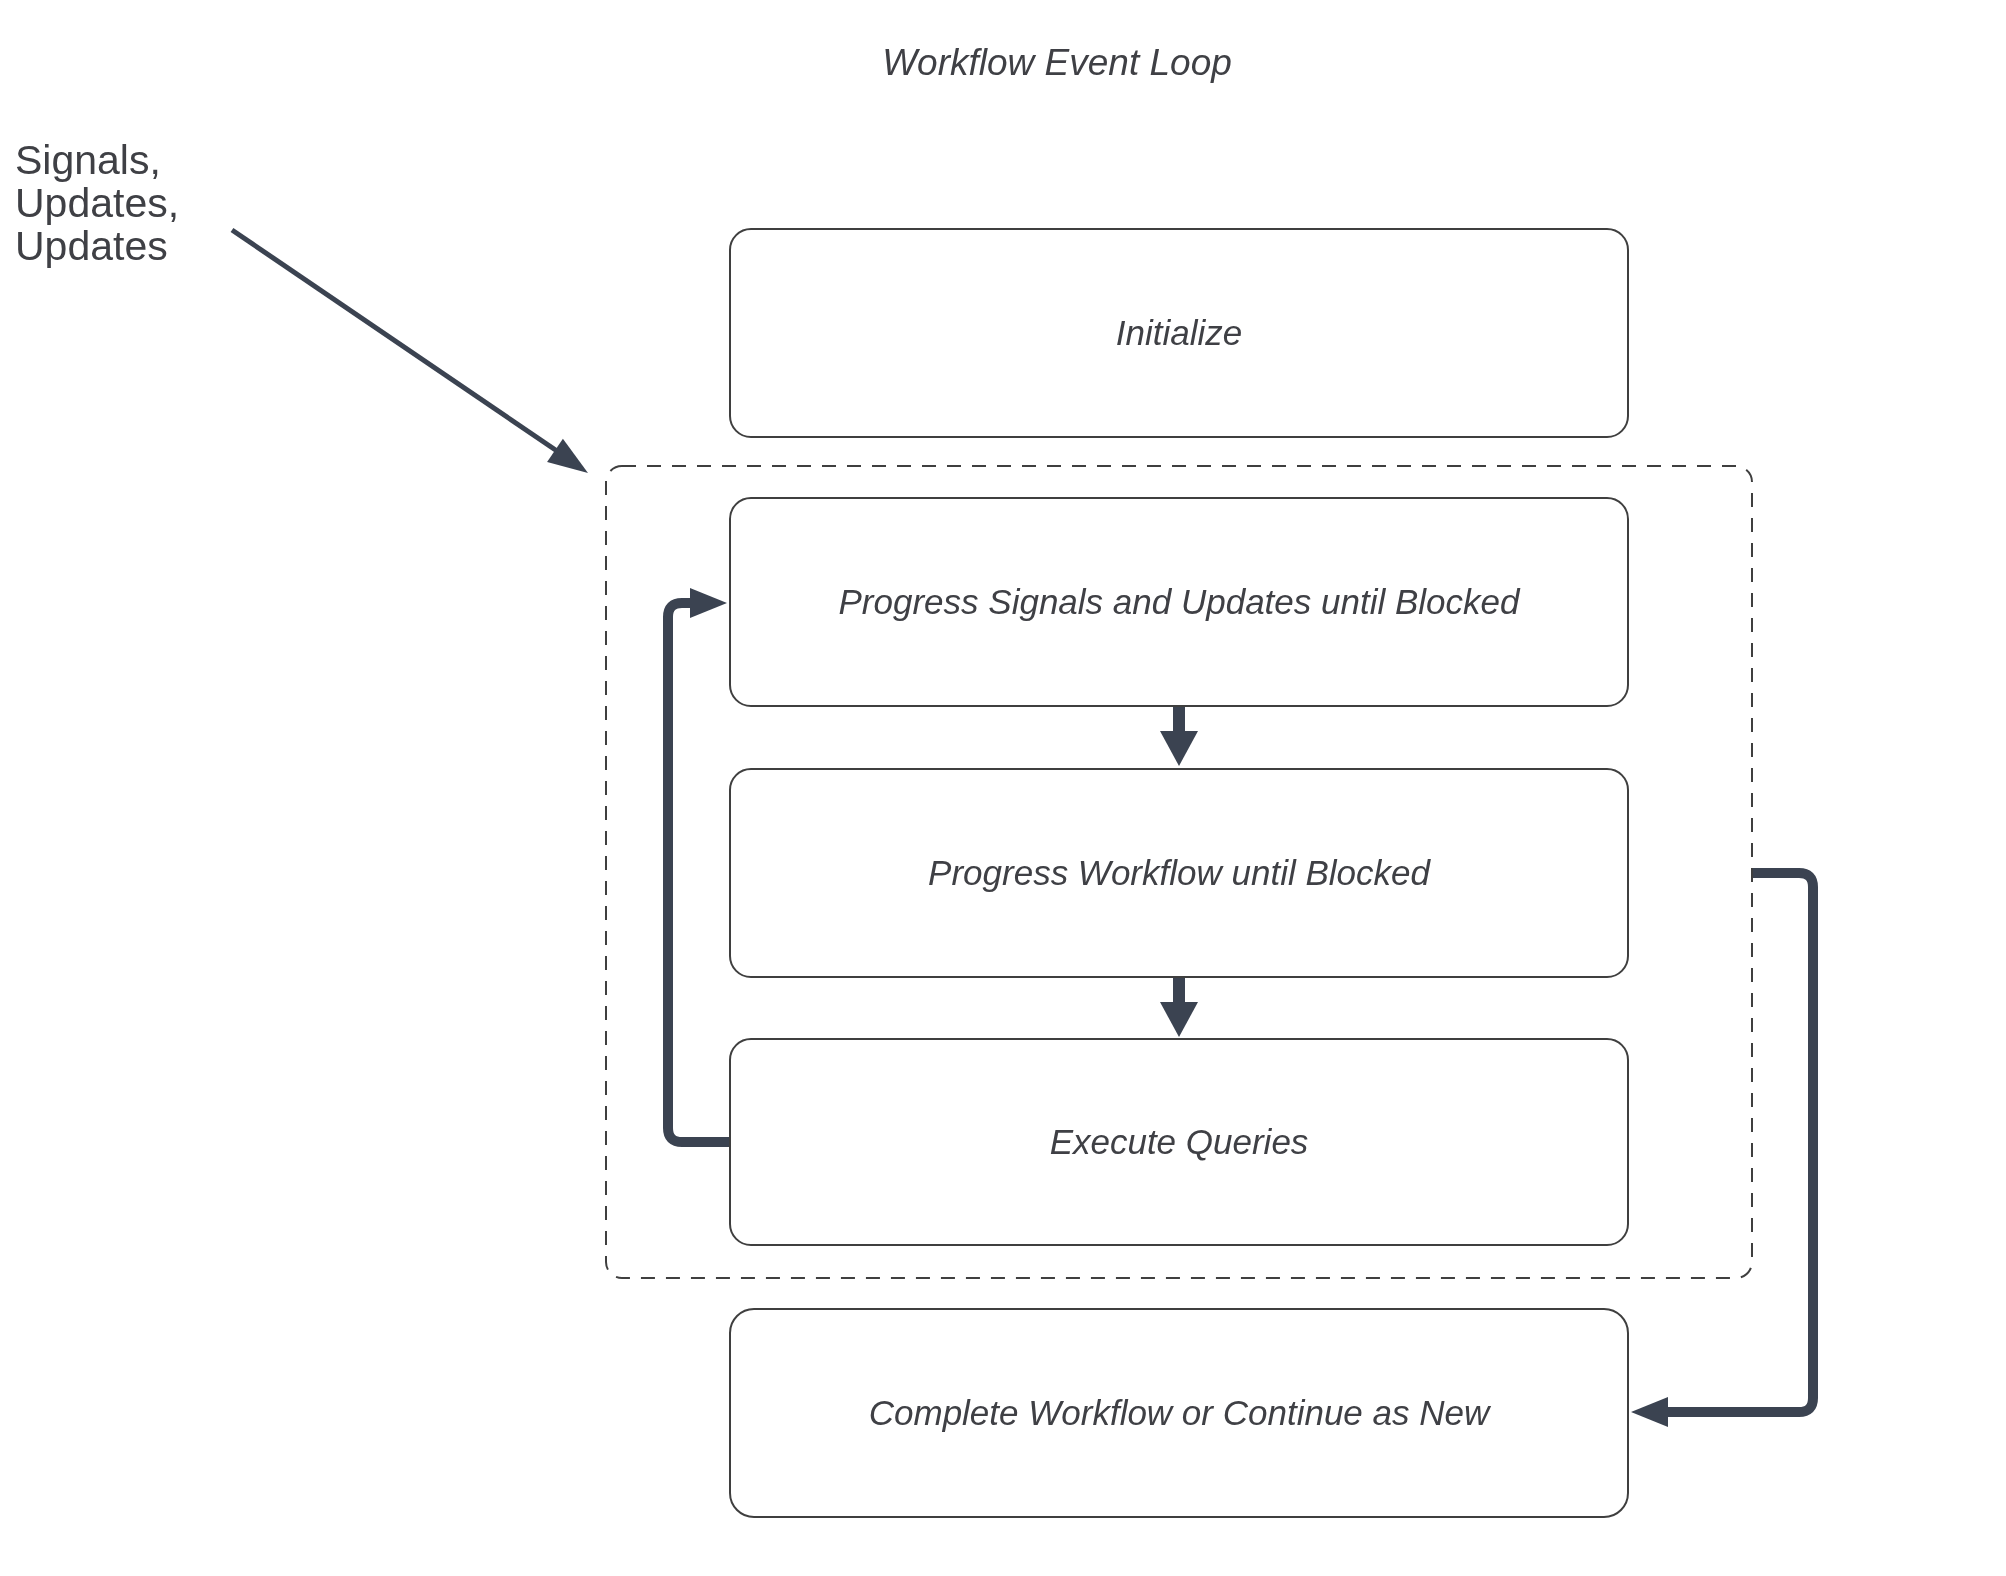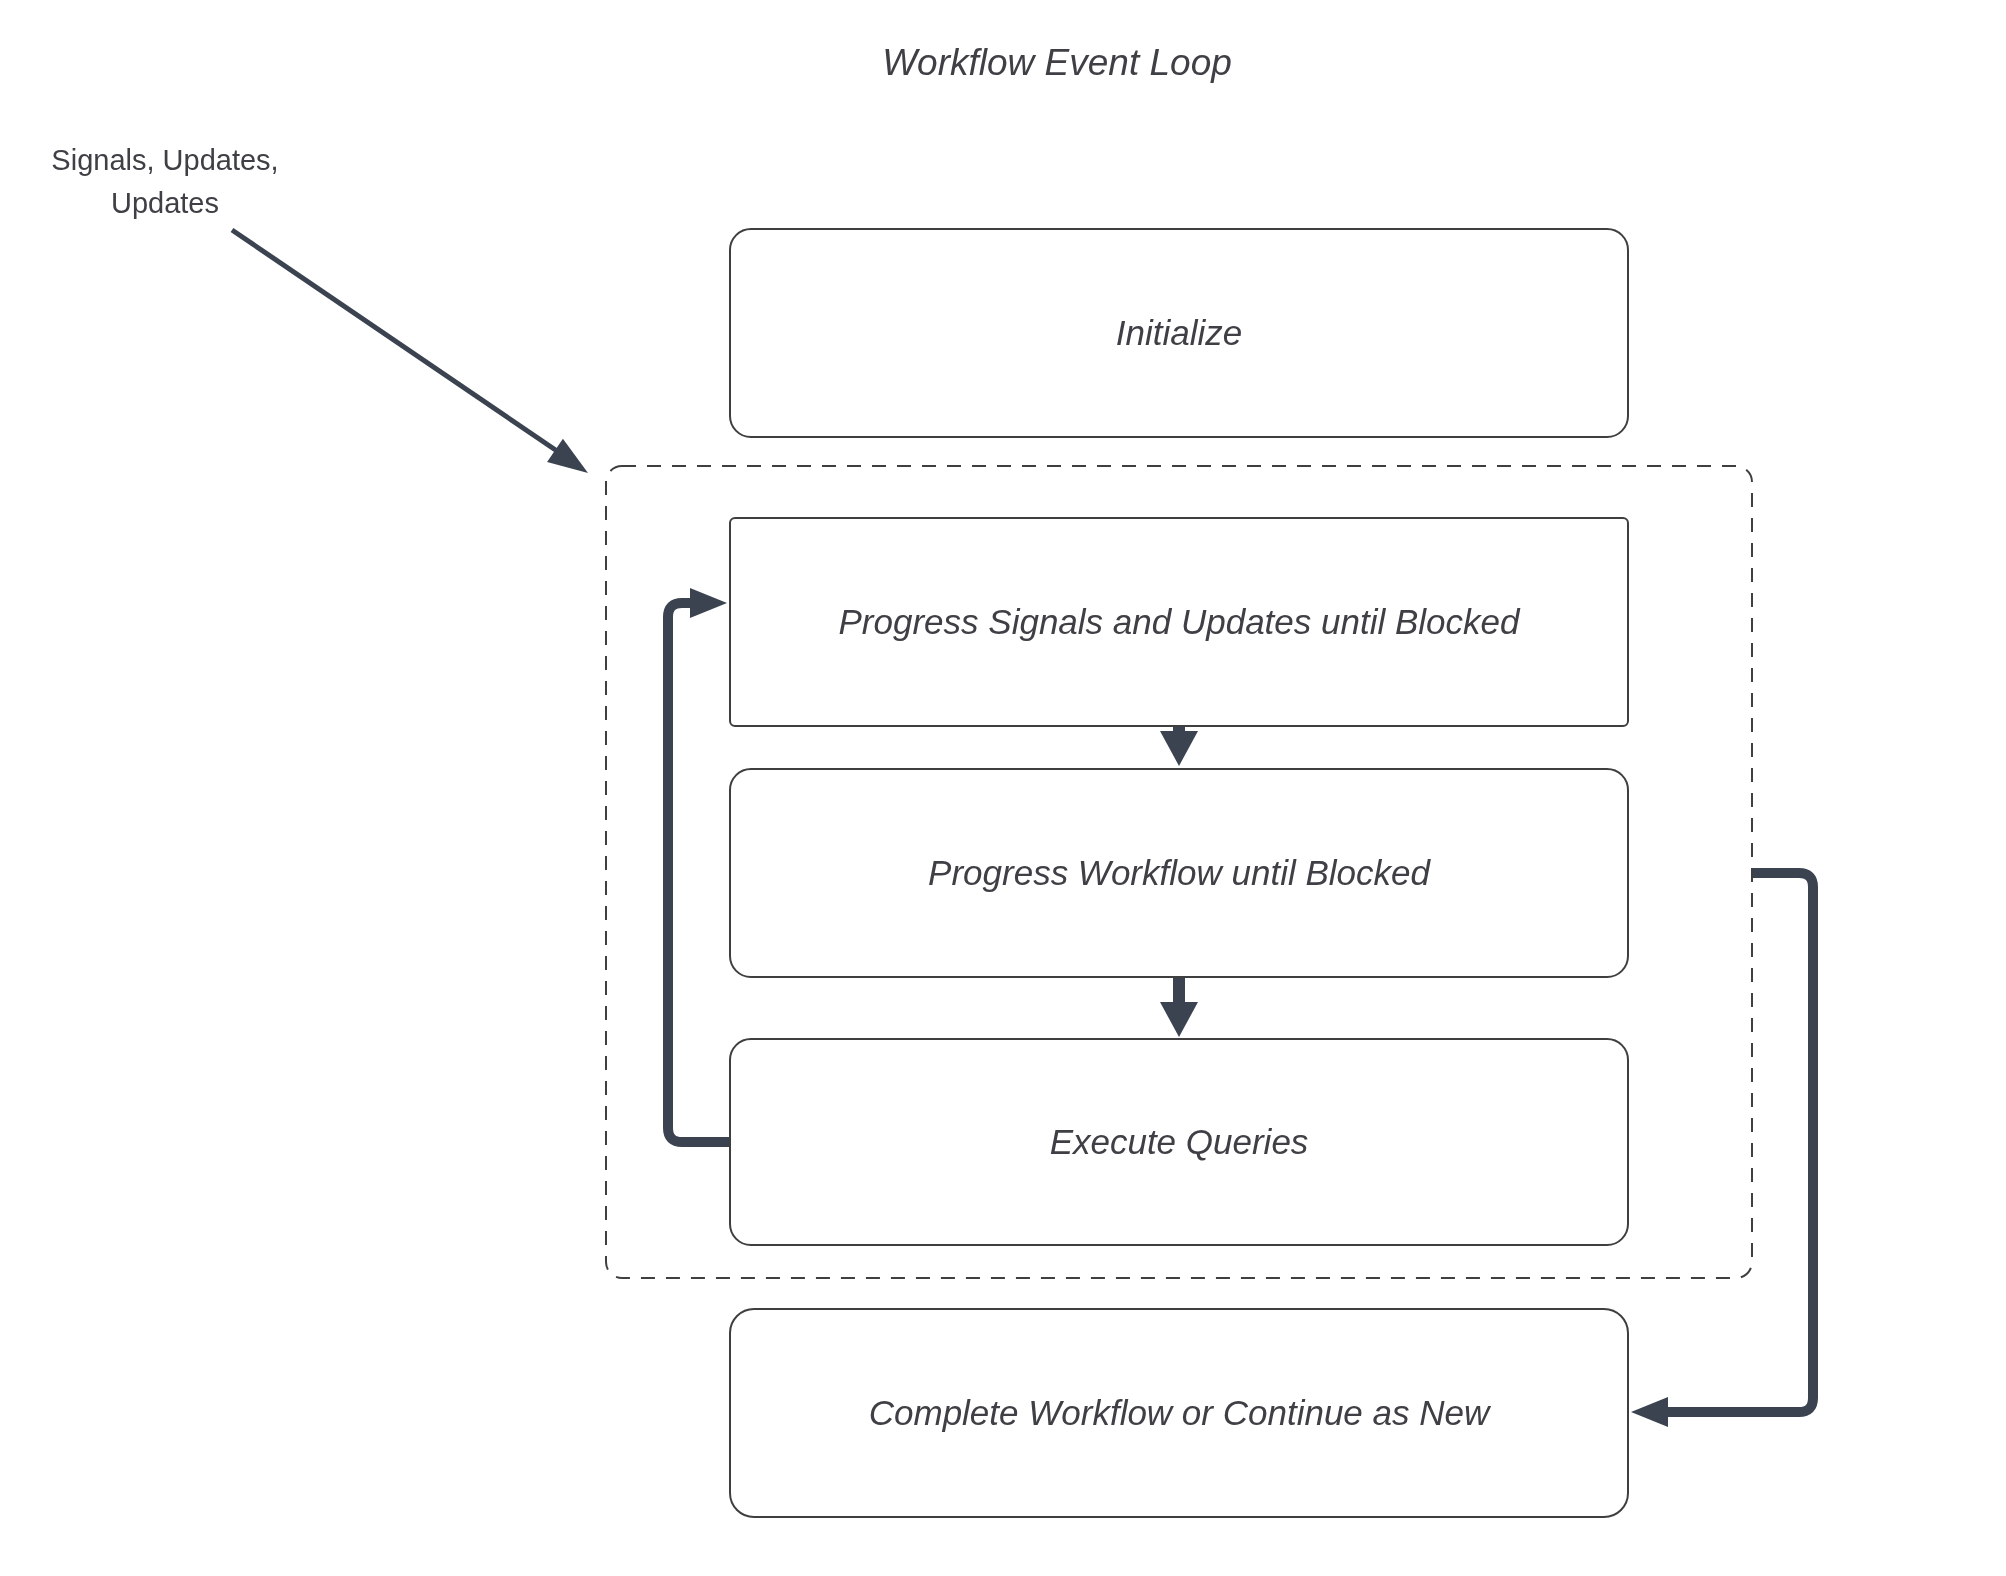--- a/index.html
+++ b/index.html
@@ -61,41 +61,41 @@
     border-radius: 22px;
     display: flex;
     align-items: center;
     justify-content: center;
     text-align: center;
     font-size: 35px;
     line-height: 1.3;
     font-style: italic;
   }
   #node-initialize        { left: 729px; top: 228px; }
-  #node-progress-signals  { left: 729px; top: 517px; border-radius: 6px; }
+  #node-progress-signals  { left: 729px; top: 497px; }
   #node-progress-workflow { left: 729px; top: 768px; }
   #node-execute-queries   { left: 729px; top: 1038px; height: 208px; }
   #node-complete-workflow { left: 729px; top: 1308px; border-radius: 25px; }
   #diagram-title {
     position: absolute;
     left: 657px;
     top: 40px;
     width: 800px;
     text-align: center;
     font-size: 37px;
     font-style: italic;
     line-height: 46px;
   }
   #external-inputs-label {
     position: absolute;
     left: 15px;
     top: 139px;
     width: 300px;
-    text-align: center;
-    font-size: 29px;
+    text-align: left;
+    font-size: 41px;
     line-height: 43px;
   }
 </style>
 </head>
 <body>
 
 <div id="stage">
 
   <svg id="connectors" viewBox="0 0 2006 1576" xmlns="http://www.w3.org/2000/svg">
 

